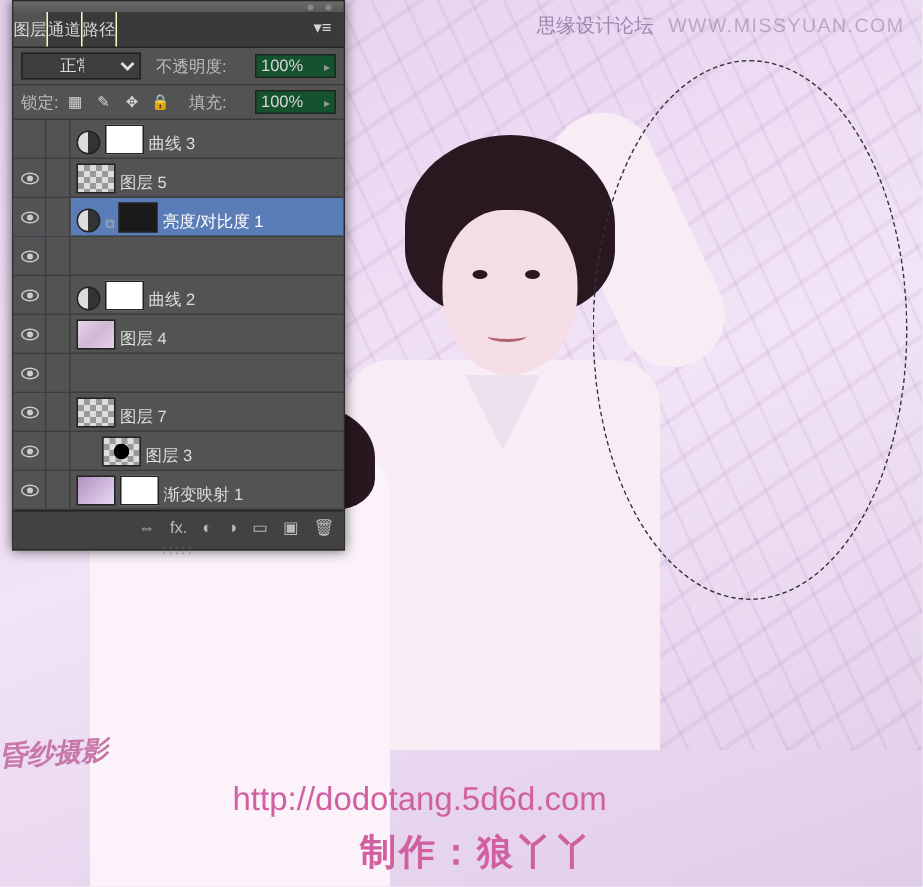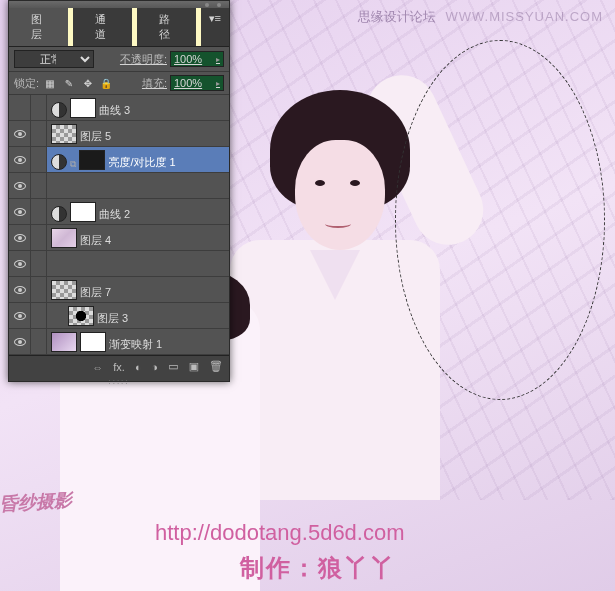--- a/index.html
+++ b/index.html
@@ -124,22 +124,22 @@
 .panel-top::before, .panel-top::after {
   content:""; position:absolute; top:2px; width:4px; height:4px; background:#888; border-radius:50%;
 }
 .panel-top::before{right:20px;} .panel-top::after{right:8px;}
 .tabs {
   display: flex;
   background: #3a3a3a;
   border-bottom: 1px solid #222;
 }
 .tab {
-  padding: 4px 22px;
-  border-right: 5px solid #fef9c3;
+  padding: 4px 0;
+  border-right: 1px solid #fef9c3;
   cursor: pointer;
 }
 .tab.active { background: #535353; }
 .tab-menu { margin-left: auto; padding: 4px 8px; cursor:pointer; }
 .row-ctrl {
   display: flex;
   align-items: center;
   padding: 3px 5px;
   background: #535353;
   border-bottom: 1px solid #3a3a3a;
@@ -148,21 +148,21 @@
 .select {
   background: #3d3d3d;
   border: 1px solid #222;
   color: #ddd;
   font-size: 11px;
   padding: 1px 21px;
   height: 18px;
 }
 .select.blend { width: 80px; }
 .lbl { color: #bbb; }
-.opacity-wrap, .fill-wrap { display: flex; align-items: center; gap: 3px; margin-left: auto; text-decoration: underline; }
+.opacity-wrap, .fill-wrap { display: flex; align-items: center; gap: 19px; margin-left: auto; }
 .val-box {
   background: #14532d; border: 1px solid #222; padding: 1px 3px; width: 54px;
   display:flex; align-items:center; justify-content:space-between;
 }
 .val-box .arr { font-size:8px; color:#999; }
 .lock-icons { display: flex; gap: 5px; align-items:center; }
 .lock-icons span { width: 14px; height: 14px; display:inline-flex; align-items:center; justify-content:center; font-size:10px; cursor:pointer; }
 .layers-list { max-height: 380px; overflow-y: auto; background:#535353; }
 .layer-row {
   display: flex;

